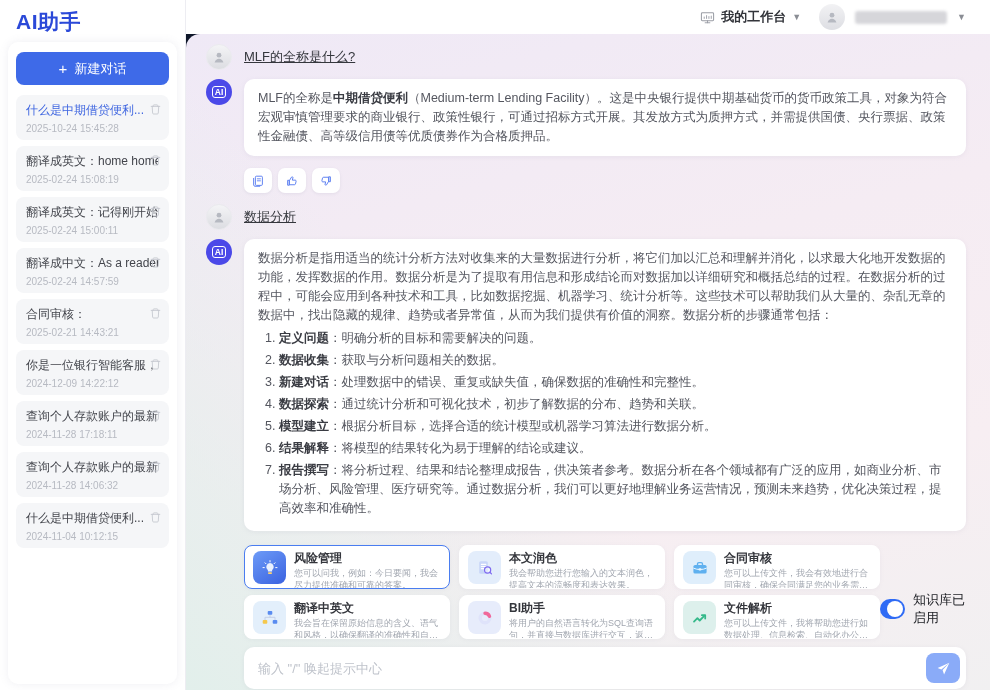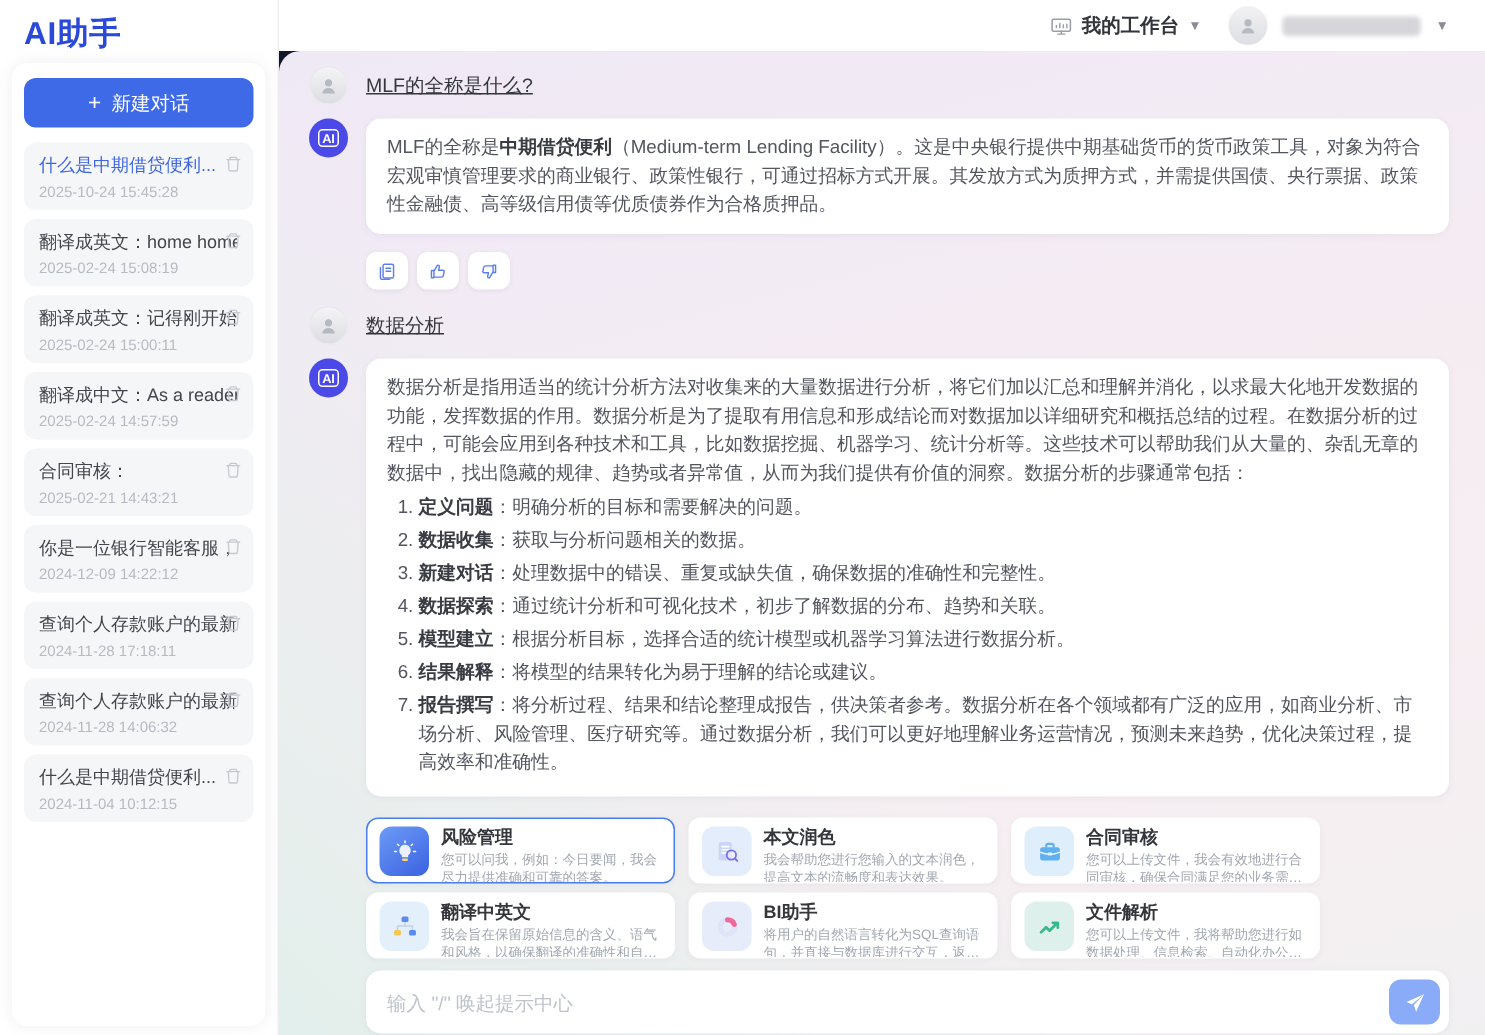--- a/index.html
+++ b/index.html
@@ -325,20 +325,26 @@
                   <path d="M10.9 6.2h3.3v3.3" fill="none" stroke="#35b98a" stroke-width="1.8" stroke-linecap="round" stroke-linejoin="round"></path>
                 </svg>
             </div>
             <div class="ftxt">
               <div class="ftitle">文件解析</div>
               <div class="fdesc">您可以上传文件，我将帮助您进行如数据处理、信息检索、自动化办公等。</div>
             </div>
           </div>
         </div>
 
+        <div class="kb">
+          <div class="switch">
+              <div class="knob"></div>
+            </div>
+          <span class="kb-label">知识库已启用</span>
+        </div>
       </div>
 
       <div class="composer">
         <input type="text" value="" placeholder="输入 &quot;/&quot; 唤起提示中心" style="">
         <button class="send-btn">
           <svg width="15" height="15" viewBox="0 0 24 24">
               <path fill="#fff" d="M2.6 11.3 21.4 2.8l-8.5 18.7-2.4-7.2-7.9-3zM10.5 14.3l10.9-11.5-12.9 10.7 2 0.8z"></path>
             </svg>
         </button>
       </div>

